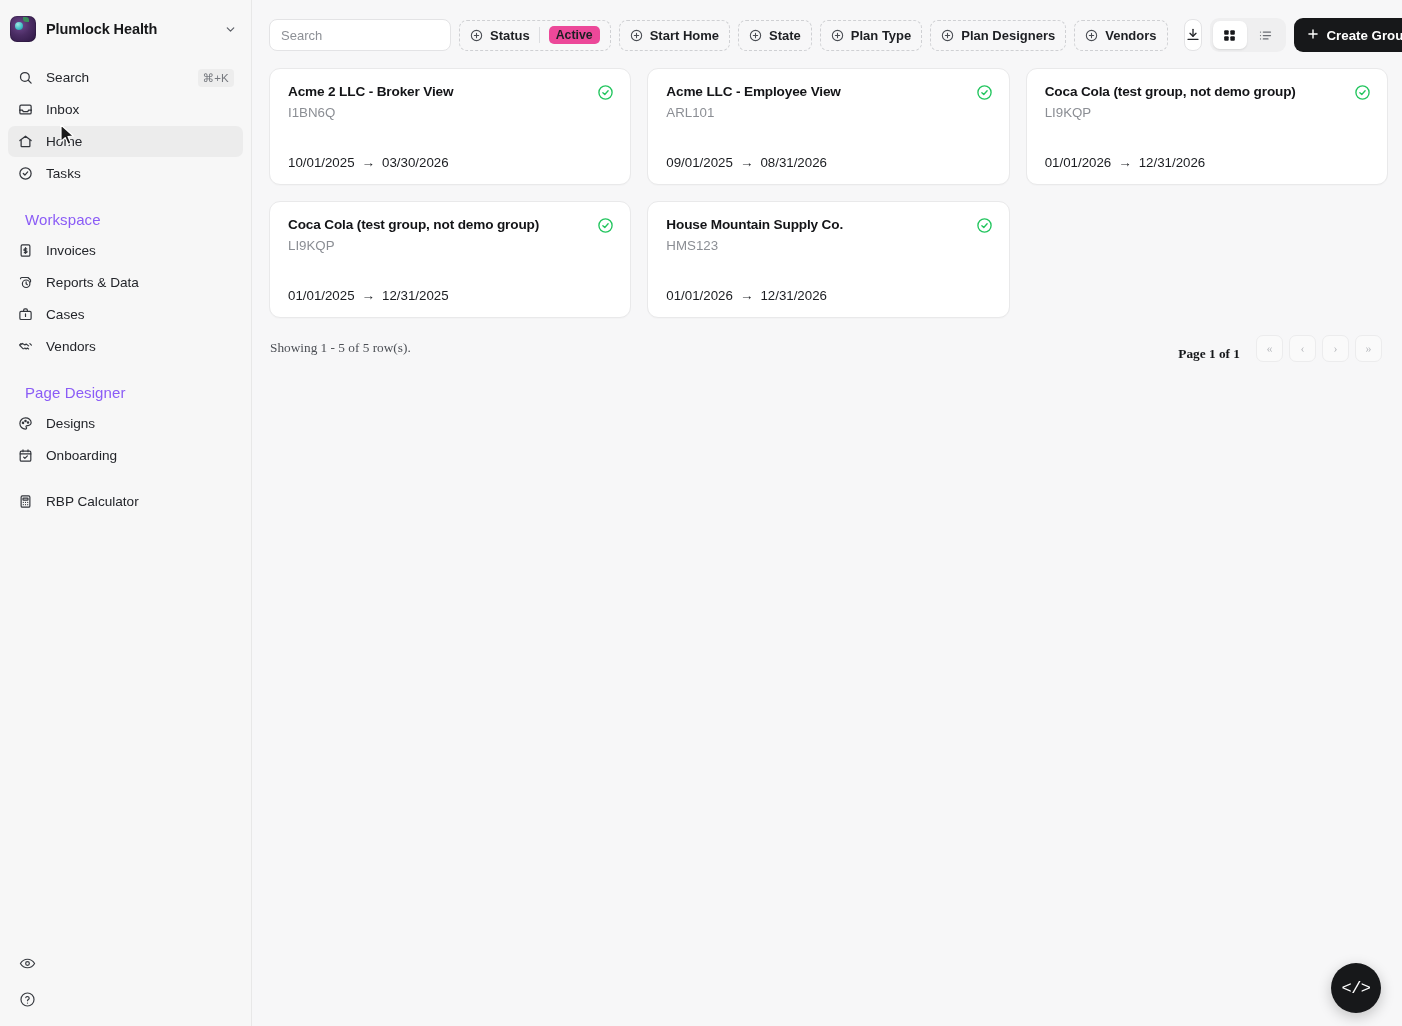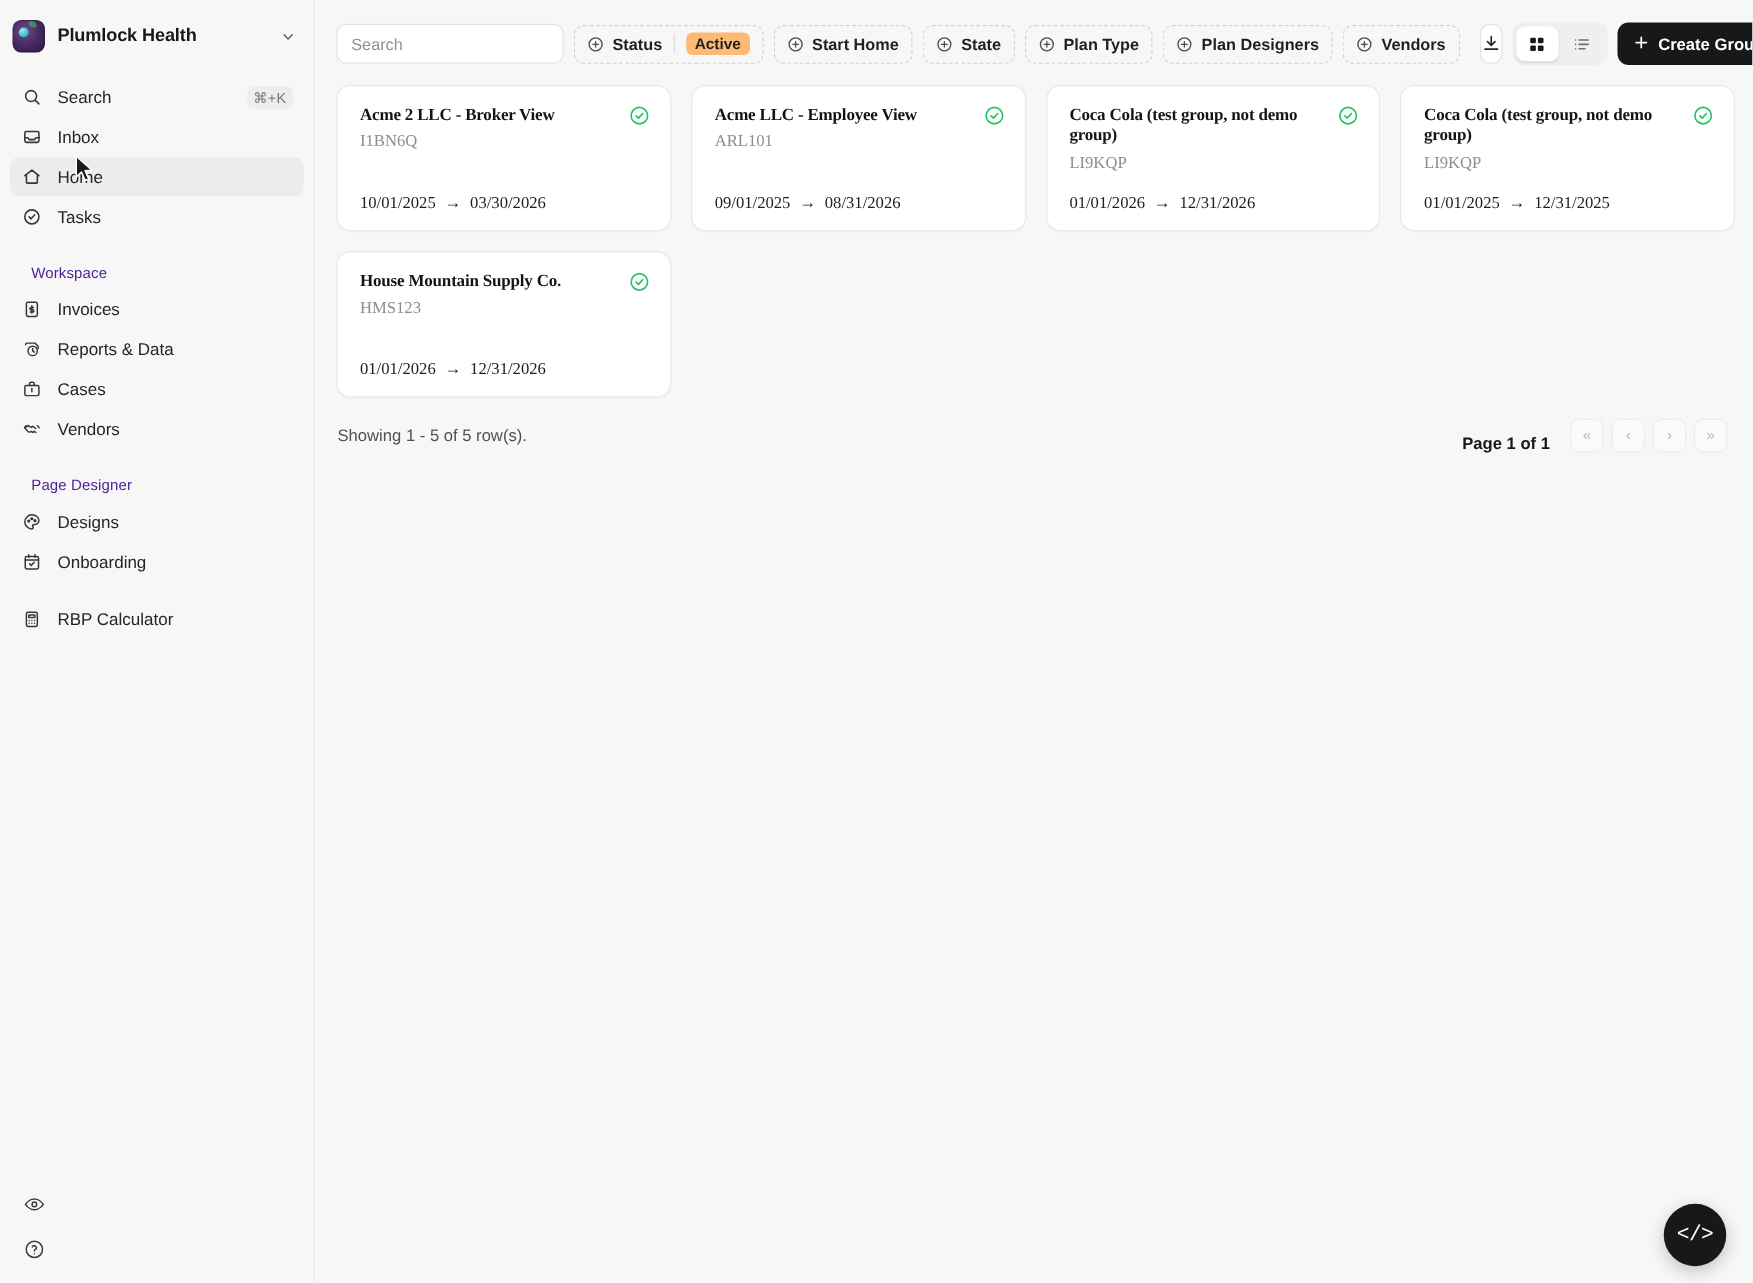--- a/index.html
+++ b/index.html
@@ -56,21 +56,21 @@
   }
   .nav-item.active { background: #ececec; }
   .nav-item .ico { width: 17px; height: 17px; flex: 0 0 17px; color: #33363c; display: flex; align-items: center; justify-content: center; }
   .nav-label { flex: 1; }
   .kbd {
     font-size: 11.5px; color: #76797f; background: #ededed;
     border-radius: 4px; padding: 2px 5px; letter-spacing: .2px;
   }
 
   .section-label {
-    font-size: 12px; color: #4c1d95; font-weight: 400;
+    font-size: 15px; color: #8b5cf6; font-weight: 400;
     padding: 0 17px; margin: 22px 0 7px 0; letter-spacing: .1px;
   }
   .nav-gap { height: 14px; }
 
   .sidebar-bottom {
     position: absolute; left: 0; bottom: 6px; width: 100%;
     padding: 0 8px;
   }
   .sb-icon-btn {
     width: 30px; height: 30px; display: flex; align-items: center;
@@ -99,21 +99,21 @@
   .chip {
     display: flex; align-items: center; height: 31px;
     border: 1px dashed #cfd0d3; border-radius: 8px;
     padding: 0 10px; font-size: 13px; color: #1d1f23;
     font-weight: 600; cursor: pointer; background: transparent;
     gap: 7px; white-space: nowrap;
   }
   .chip .plus-ico { color: #4a4d53; display: flex; align-items: center; }
   .chip-divider { width: 1px; height: 16px; background: #dcdde0; margin: 0 2px; }
   .chip-value {
-    background: #fdba74; border-radius: 5px; padding: 2px 7px;
+    background: #ec4899; border-radius: 5px; padding: 2px 7px;
     font-size: 12.3px; font-weight: 600; color: #1d1f23;
   }
 
   .toolbar-spacer { flex: 1; }
 
   .icon-btn {
     width: 32px; height: 32px; border: 1px solid #e3e3e5;
     background: #fff; border-radius: 8px; display: flex;
     align-items: center; justify-content: center; cursor: pointer;
     color: #24262a;
@@ -133,22 +133,22 @@
   .primary-btn {
     display: flex; align-items: center; gap: 7px; height: 34px;
     background: #17181a; color: #fff; border: none; border-radius: 9px;
     padding: 0 15px 0 12px; font-size: 13.3px; font-weight: 700;
     cursor: pointer; font-family: "Liberation Sans", sans-serif;
     white-space: nowrap;
   }
 
   
   .cards-grid {
-    display: grid; grid-template-columns: repeat(4, 1fr);
-    gap: 16px; padding: 14px 14px 0 17px; font-family: Liberation Serif, serif;
+    display: grid; grid-template-columns: repeat(3, 1fr);
+    gap: 16px; padding: 14px 14px 0 17px;
   }
   .card {
     background: #fff; border: 1px solid #e9e9ea; border-radius: 11px;
     height: 117px; padding: 15px 16px 14px 18px;
     display: flex; flex-direction: column; cursor: pointer;
     box-shadow: 0 1px 1px rgba(0,0,0,.02);
   }
   .card-head { display: flex; align-items: flex-start; gap: 10px; }
   .card-title {
     font-size: 13.6px; font-weight: 700; color: #131417;
@@ -158,21 +158,21 @@
   .card-status { flex: 0 0 17px; margin-top: 0px; }
   .card-dates {
     margin-top: auto; font-size: 13.3px; color: #1b1d21;
     display: flex; align-items: center; gap: 7px;
   }
   .arrow-glyph { font-size: 13.5px; color: #1b1d21; }
 
   
   .table-footer {
     display: flex; align-items: center;
-    padding: 14px 20px 0 18px; height: 46px;
+    padding: 14px 20px 0 18px; height: 46px; font-family: Liberation Serif, serif;
   }
   .showing-text { font-size: 13.3px; color: #4d5056; }
   .footer-right { margin-left: auto; display: flex; align-items: flex-end; gap: 16px; }
   .page-text { font-size: 13.3px; font-weight: 700; color: #15171a; }
   .pager { display: flex; align-items: center; gap: 6px; }
   .pager-btn {
     width: 27px; height: 27px; border: 1px solid #ececed;
     background: #fafafa; border-radius: 7px; display: flex;
     align-items: center; justify-content: center;
     color: #b9bbbf; cursor: default; font-size: 12px;

